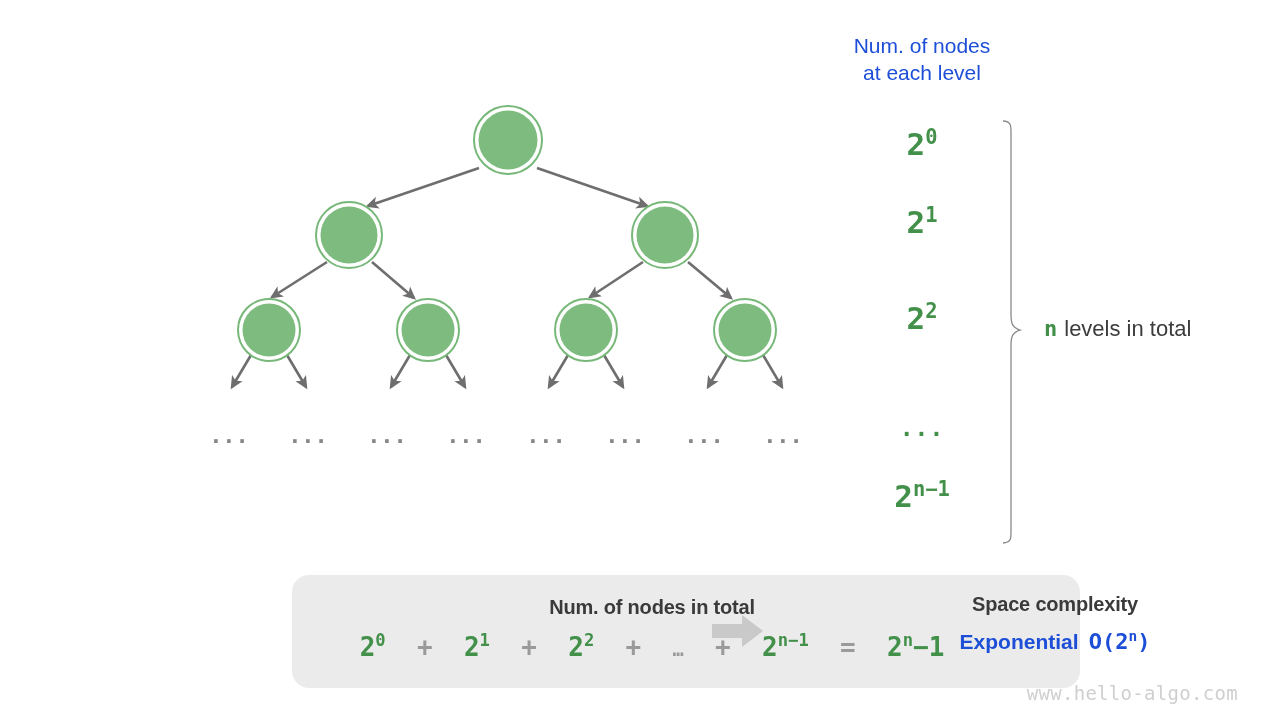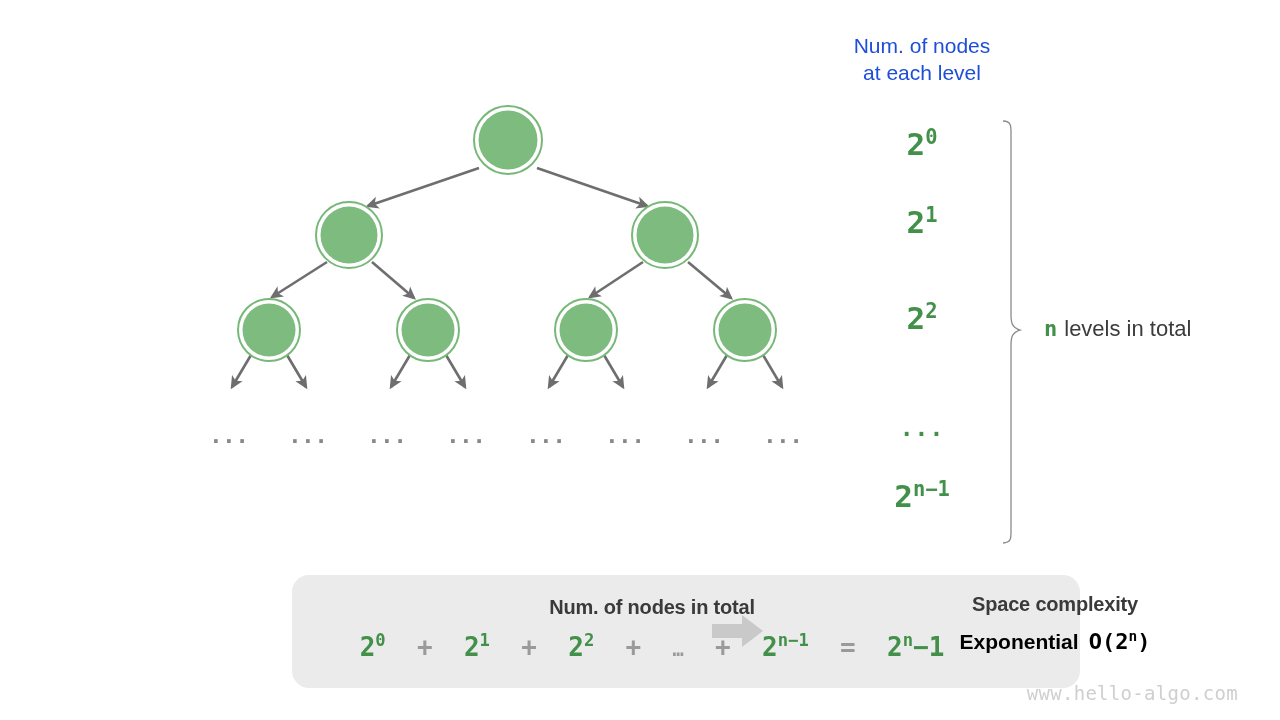--- a/index.html
+++ b/index.html
@@ -111,21 +111,21 @@
   }
   .panel-formula .g { color: #429049; }
   .panel-formula .op { color: #9a9a9a; font-weight: bold; }
   .panel-formula sup { font-size: 0.66em; vertical-align: super; line-height: 0; }
 
   .panel-result {
     margin-top: 13px;
     font-family: "DejaVu Sans Mono", monospace;
     font-weight: bold;
     font-size: 22px;
-    color: #000000;
+    color: #1d4ed8;
     white-space: nowrap;
   }
   .panel-result sup { font-size: 0.66em; vertical-align: super; line-height: 0; }
   .panel-result .word {
     font-family: "Liberation Sans", sans-serif;
     font-weight: bold;
     font-size: 21px;
     margin-right: 10px;
   }
 

